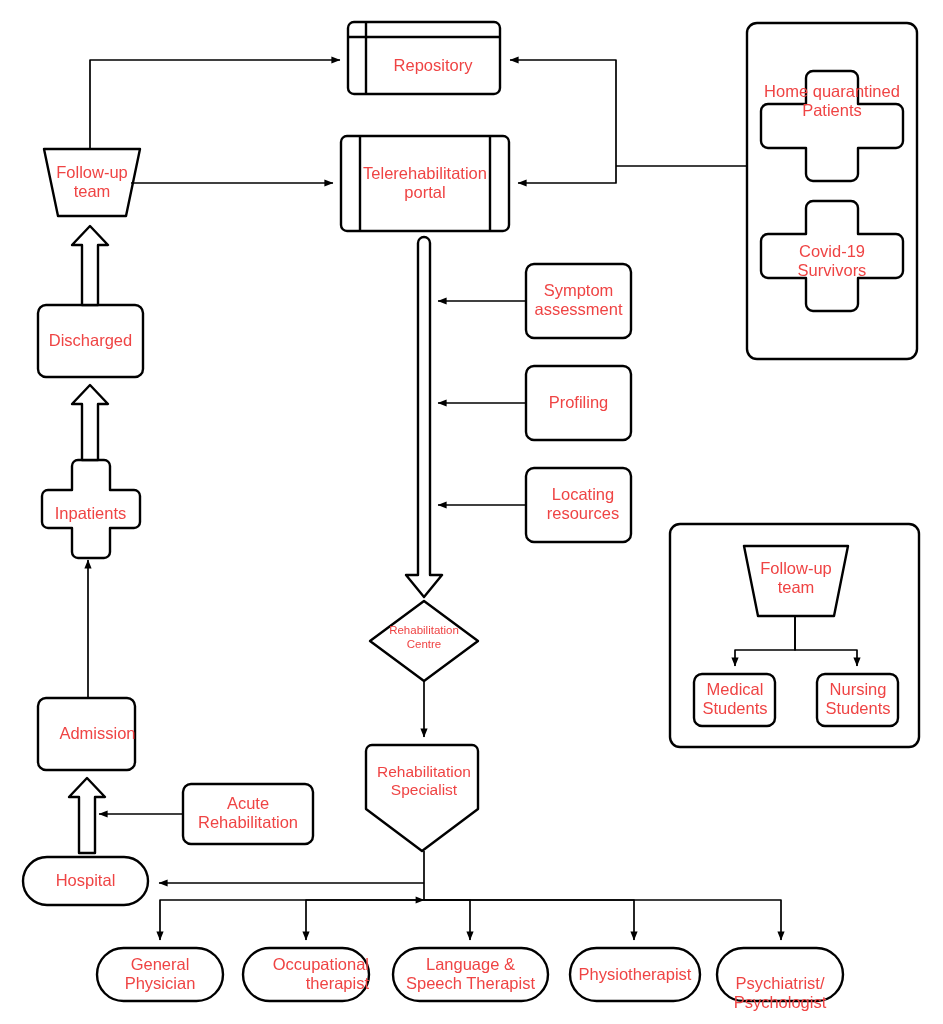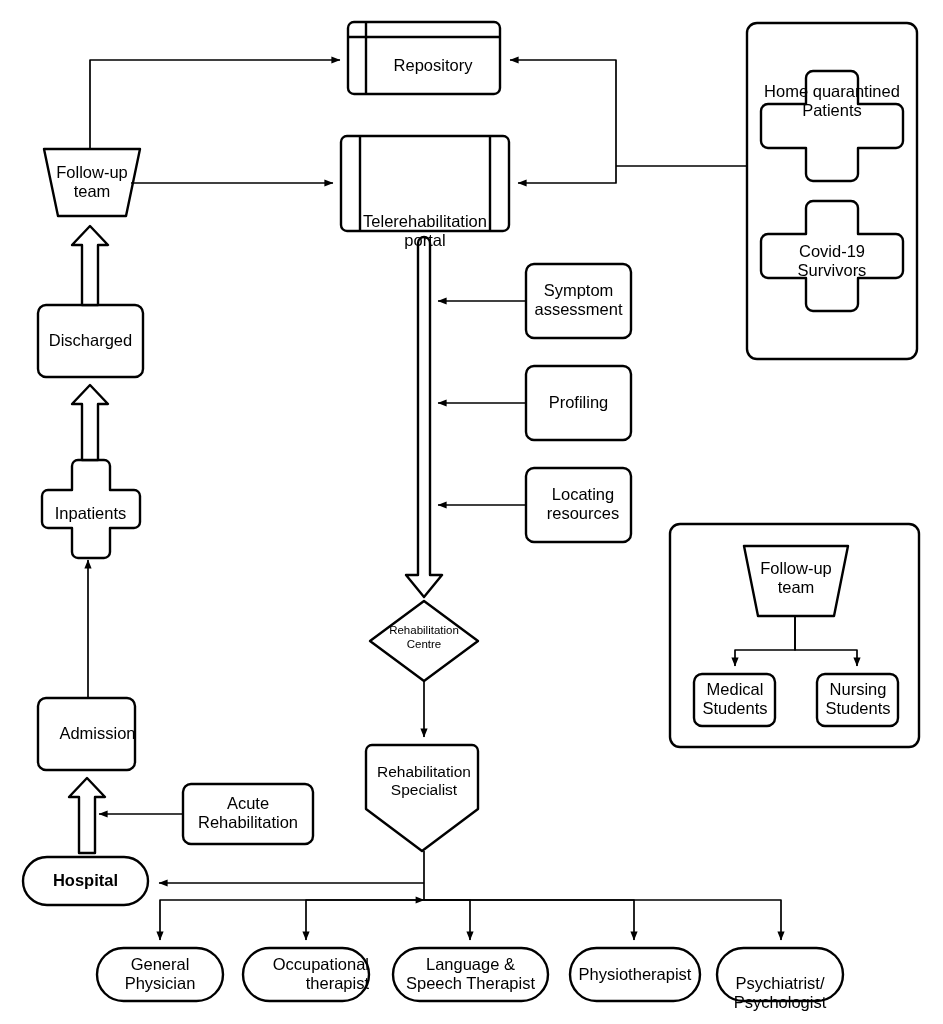--- a/index.html
+++ b/index.html
@@ -1,20 +1,20 @@
 <!DOCTYPE html>
 <html><head>
 <meta charset="utf-8">
 <title>Telerehabilitation Flowchart</title>
 <style>
   html,body{margin:0;padding:0;background:#ffffff;}
   body{font-family:"Liberation Sans","DejaVu Sans",sans-serif;}
   #stage{position:relative;width:943px;height:1024px;background:#ffffff;overflow:hidden;}
   #stage svg{position:absolute;left:0;top:0;width:943px;height:1024px;}
-  .lbl{position:absolute;text-align:center;color:#000000;line-height:1.18;
+  .lbl{position:absolute;text-align:center;color:#ef4444;line-height:1.18;
        pointer-events:none;white-space:pre-line;font-family:"Liberation Sans","DejaVu Sans",sans-serif;}
   .lbl.s16{font-size:16.5px;}
   .lbl.s15{font-size:15.5px;}
   .lbl.s11{font-size:11.5px;}
   .hit{position:absolute;}
 </style>
 </head>
 <body>
 
 <div id="stage">
@@ -169,30 +169,30 @@
 
         <path d="M79,853 L79,797 L69,797 L87,778 L105,797 L95,797 L95,853 z" fill="#fff" stroke-width="2.4"></path>
 
         <path d="M418,243 L418,575 L406,575 L424,597 L442,575 L430,575 L430,243 a6,6 0 0 0 -12,0 z" fill="#fff" stroke-width="2.4"></path>
       </g>
 
     </g>
   </svg>
 
   <div class="lbl s16" style="left:366px;top:56px;width:134px;">Repository</div>
-  <div class="lbl s16" style="left:362px;top:164px;width:126px;margin-top:48px;">Telerehabilitation
+  <div class="lbl s16" style="left:362px;top:164px;width:126px;">Telerehabilitation
 portal</div>
   <div class="lbl s16" style="left:44px;top:163px;width:96px;">Follow-up
 team</div>
   <div class="lbl s16" style="left:38px;top:331px;width:105px;">Discharged</div>
   <div class="lbl s16" style="left:38px;top:504px;width:105px;">Inpatients</div>
   <div class="lbl s16" style="left:38px;top:724px;width:119px;">Admission</div>
   <div class="lbl s16" style="left:183px;top:794px;width:130px;">Acute
 Rehabilitation</div>
-  <div class="lbl s16" style="left:23px;top:871px;width:125px;font-weight:bold;">Hospital</div>
+  <div class="lbl s16" style="left:23px;top:871px;width:125px;">Hospital</div>
 
   <div class="lbl s16" style="left:758px;top:82px;width:148px;">Home quarantined
 Patients</div>
   <div class="lbl s16" style="left:758px;top:242px;width:148px;">Covid-19
 Survivors</div>
 
   <div class="lbl s16" style="left:526px;top:281px;width:105px;text-align:center;">Symptom
 assessment</div>
   <div class="lbl s16" style="left:526px;top:393px;width:105px;">Profiling</div>
   <div class="lbl s16" style="left:526px;top:485px;width:114px;">Locating

